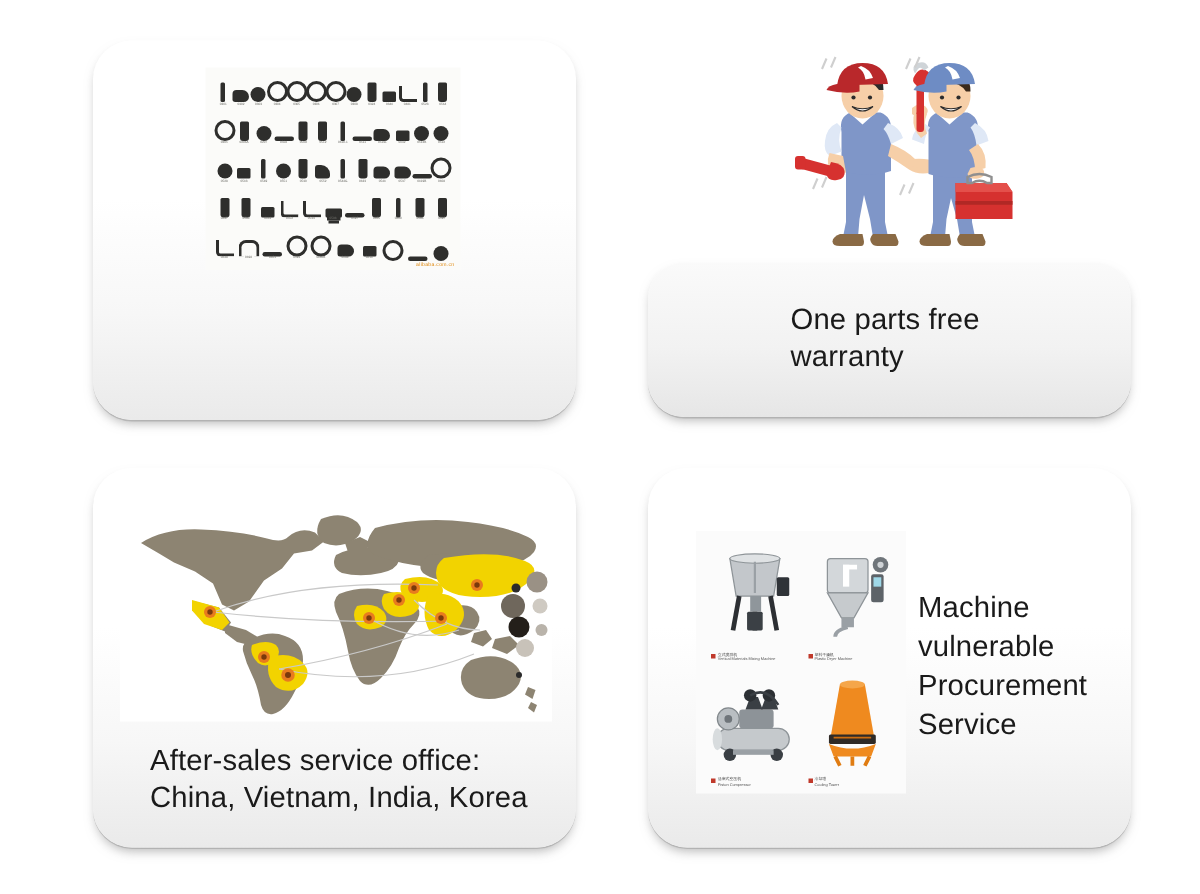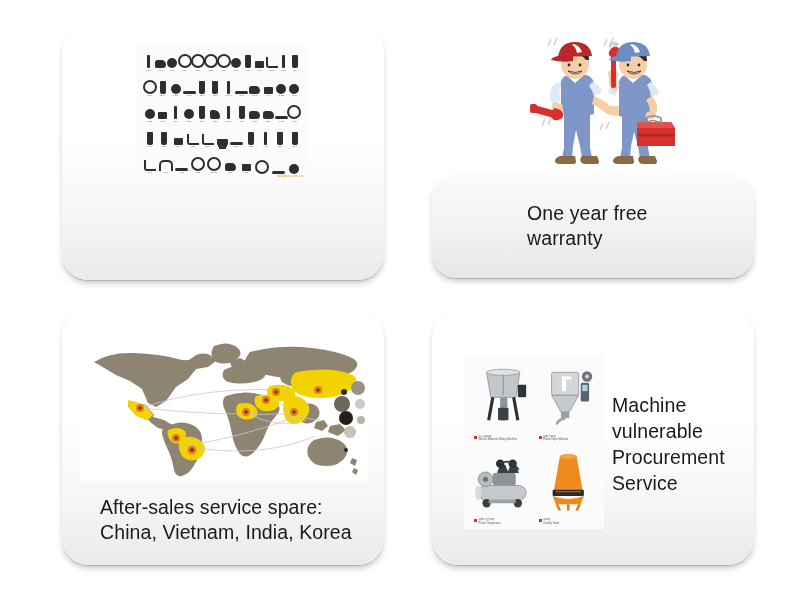--- a/index.html
+++ b/index.html
@@ -445,21 +445,21 @@
       </g>
 
       <g stroke="#cfcfcf" stroke-width="1.4" fill="none">
         <path d="M44 16 l3 -7 M50 15 l3 -7 M100 16 l3 -7 M106 15 l3 -7"></path>
         <path d="M38 96 l3 -7 M44 95 l3 -7 M96 100 l3 -7 M102 99 l3 -7"></path>
       </g>
     </svg>
   </div>
 
   <div class="card" id="card-warranty">
-    <div class="card-label">One year free
+    <div class="card-label">One parts free
 warranty</div>
   </div>
 
   <div class="card" id="card-map">
     <div class="map-photo">
       <svg class="svg-fill" viewBox="0 0 288 147">
         <rect width="288" height="147" fill="#ffffff"></rect>
         <g fill="#8d8472">
 
           <path d="M14 28 q16 -10 40 -9 q26 1 44 6 q10 3 14 -1 q8 -7 18 -3 l6 6 l-8 6 l-12 2 l-8 10 l-12 8 l-10 14 l-10 6 l-8 -4 l-6 -14 l-12 -8 l-14 -6 l-10 -6 Z"></path>
@@ -532,21 +532,21 @@
           <circle cx="278" cy="54" r="7" fill="#9a9185"></circle>
           <circle cx="262" cy="70" r="8" fill="#6f675c"></circle>
           <circle cx="280" cy="70" r="5" fill="#cfcac2"></circle>
           <circle cx="266" cy="84" r="7" fill="#241f1a"></circle>
           <circle cx="281" cy="86" r="4" fill="#b9b3aa"></circle>
           <circle cx="270" cy="98" r="6" fill="#c8c2b9"></circle>
           <circle cx="266" cy="116" r="2" fill="#2b2b2b"></circle>
         </g>
       </svg>
     </div>
-    <div class="card-label">After-sales service spare:
+    <div class="card-label">After-sales service office:
 China, Vietnam, India, Korea</div>
   </div>
 
   <div class="card" id="card-accessories">
     <div class="machines-photo">
       <div class="mach-grid">
 
         <div class="mach-cell">
           <div class="mach-art">
             <svg class="svg-fill" viewBox="0 0 60 60">

